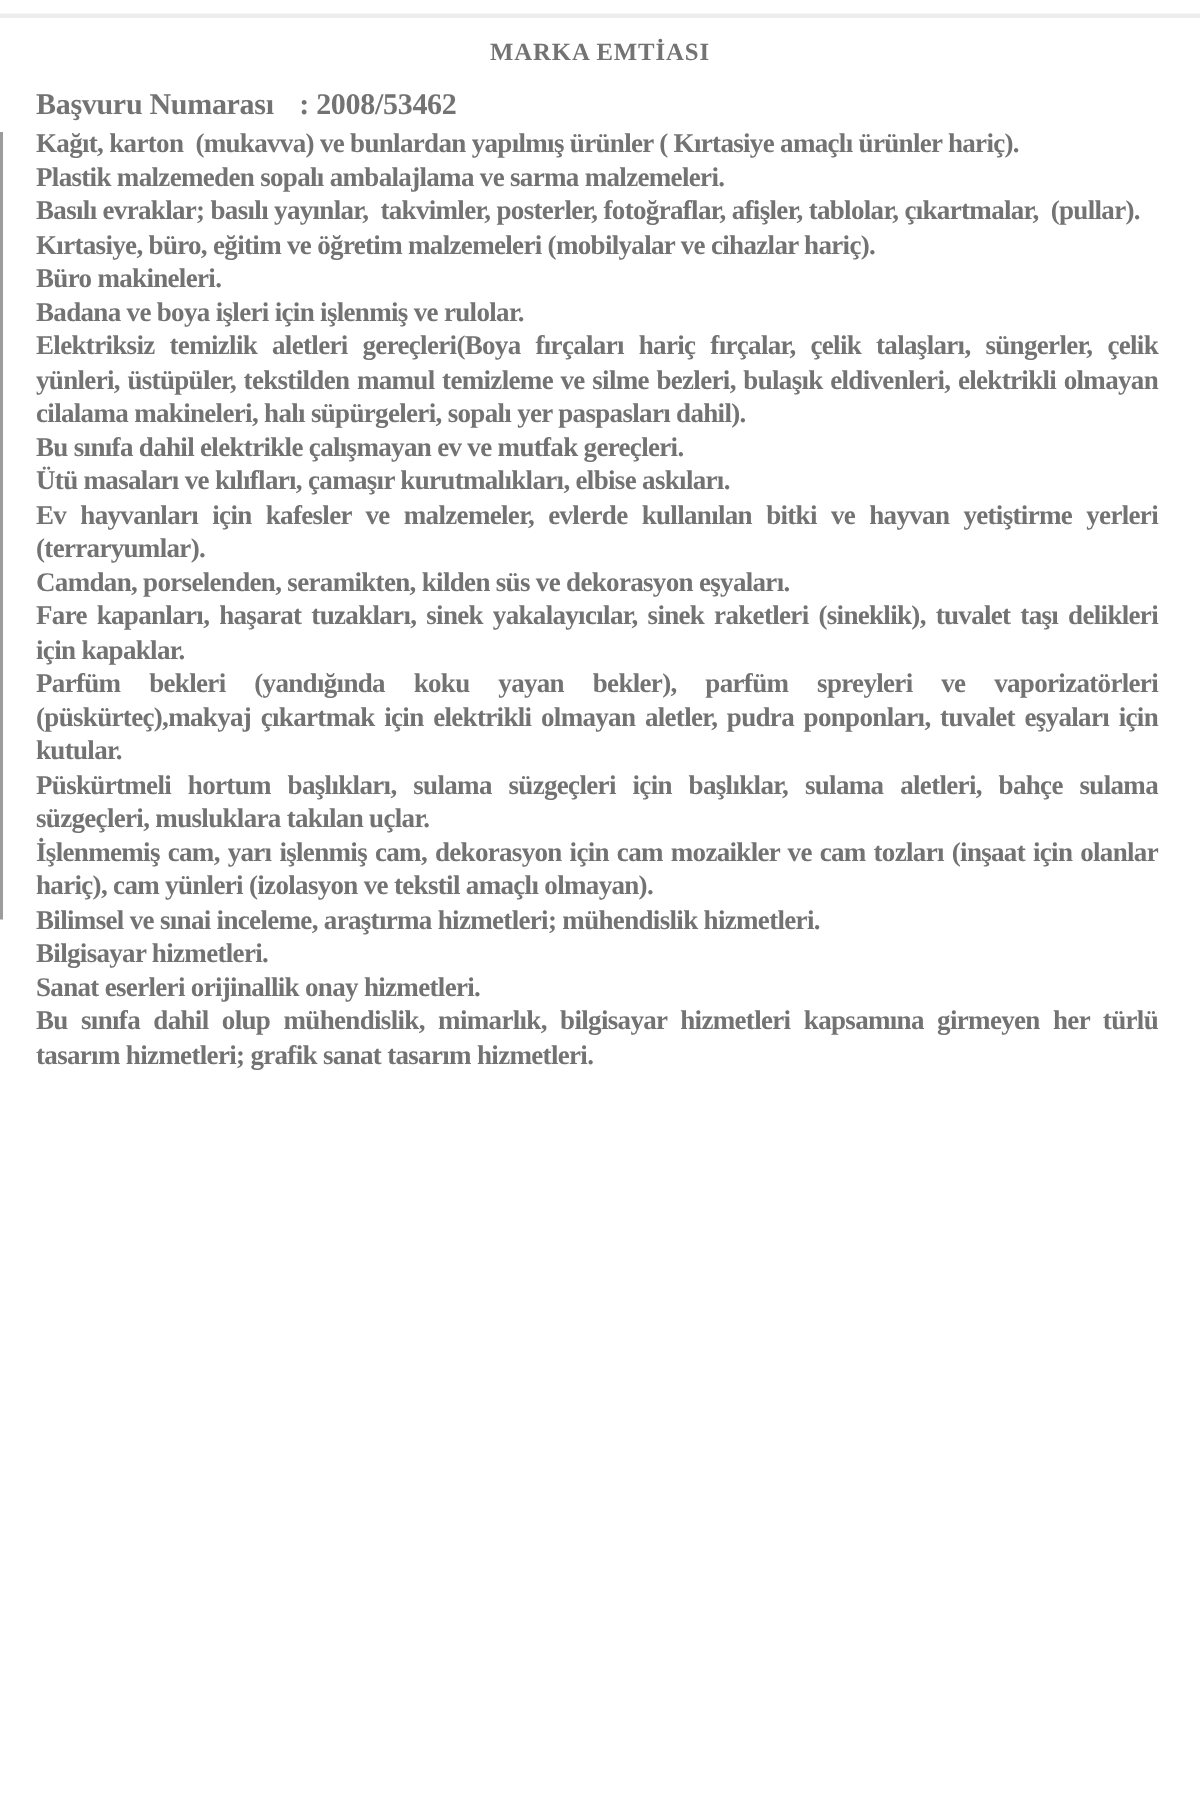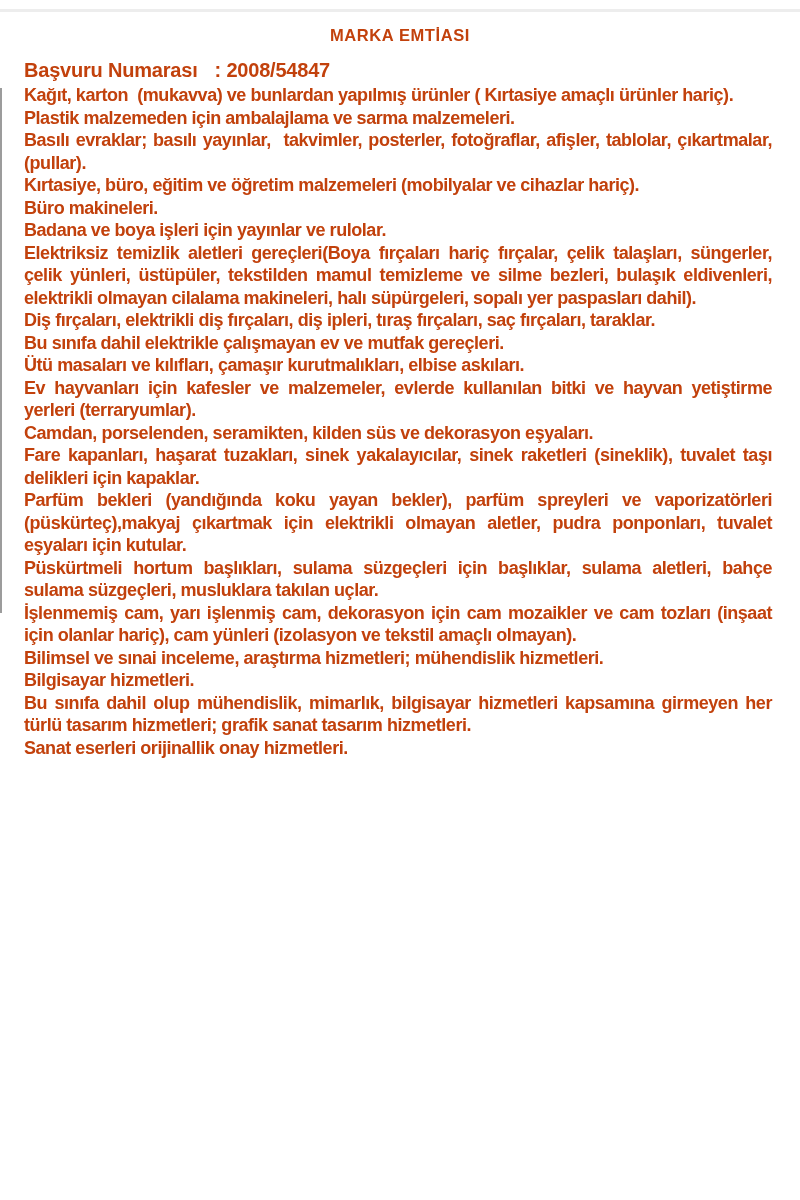--- a/index.html
+++ b/index.html
@@ -8,22 +8,22 @@
     width: 800px;
     height: 1200px;
     background: #ffffff;
     overflow: hidden;
   }
   .page {
     position: relative;
     width: 800px;
     height: 1200px;
     background: #ffffff;
-    color: #c2410c;
-    font-family: Liberation Sans, sans-serif;
+    color: #737373;
+    font-family: Liberation Serif, serif;
   }
   
   .scan-band-top {
     position: absolute;
     left: 0; top: 9px;
     width: 800px; height: 3px;
     background: #ededed;
   }
   .scan-line-left {
     position: absolute;
@@ -68,39 +68,38 @@
 
 <div class="page">
 
   <div class="scan-band-top"></div>
   <div class="scan-line-left"></div>
 
   <h1 class="doc-title">MARKA EMTİASI</h1>
 
   <div class="app-number-row">
     <span>Başvuru Numarası</span><span class="app-number-sep">:</span>
-    <span>2008/54847</span>
+    <span>2008/53462</span>
   </div>
 
   <div class="goods-list">
       <p class="goods-item">Kağıt, karton  (mukavva) ve bunlardan yapılmış ürünler ( Kırtasiye amaçlı ürünler hariç).</p>
-      <p class="goods-item">Plastik malzemeden için ambalajlama ve sarma malzemeleri.</p>
+      <p class="goods-item">Plastik malzemeden sopalı ambalajlama ve sarma malzemeleri.</p>
       <p class="goods-item">Basılı evraklar; basılı yayınlar,  takvimler, posterler, fotoğraflar, afişler, tablolar, çıkartmalar,  (pullar).</p>
       <p class="goods-item">Kırtasiye, büro, eğitim ve öğretim malzemeleri (mobilyalar ve cihazlar hariç).</p>
       <p class="goods-item">Büro makineleri.</p>
-      <p class="goods-item">Badana ve boya işleri için yayınlar ve rulolar.</p>
+      <p class="goods-item">Badana ve boya işleri için işlenmiş ve rulolar.</p>
       <p class="goods-item">Elektriksiz temizlik aletleri gereçleri(Boya fırçaları hariç fırçalar, çelik talaşları, süngerler, çelik yünleri, üstüpüler, tekstilden mamul temizleme ve silme bezleri, bulaşık eldivenleri, elektrikli olmayan cilalama makineleri, halı süpürgeleri, sopalı yer paspasları dahil).</p>
-      <p class="goods-item">Diş fırçaları, elektrikli diş fırçaları, diş ipleri, tıraş fırçaları, saç fırçaları, taraklar.</p>
       <p class="goods-item">Bu sınıfa dahil elektrikle çalışmayan ev ve mutfak gereçleri.</p>
       <p class="goods-item">Ütü masaları ve kılıfları, çamaşır kurutmalıkları, elbise askıları.</p>
       <p class="goods-item">Ev hayvanları için kafesler ve malzemeler, evlerde kullanılan bitki ve hayvan yetiştirme yerleri (terraryumlar).</p>
       <p class="goods-item">Camdan, porselenden, seramikten, kilden süs ve dekorasyon eşyaları.</p>
       <p class="goods-item">Fare kapanları, haşarat tuzakları, sinek yakalayıcılar, sinek raketleri (sineklik), tuvalet taşı delikleri için kapaklar.</p>
       <p class="goods-item">Parfüm bekleri (yandığında koku yayan bekler), parfüm spreyleri ve vaporizatörleri (püskürteç),makyaj çıkartmak için elektrikli olmayan aletler, pudra ponponları, tuvalet eşyaları için kutular.</p>
       <p class="goods-item">Püskürtmeli hortum başlıkları, sulama süzgeçleri için başlıklar, sulama aletleri, bahçe sulama süzgeçleri, musluklara takılan uçlar.</p>
       <p class="goods-item">İşlenmemiş cam, yarı işlenmiş cam, dekorasyon için cam mozaikler ve cam tozları (inşaat için olanlar hariç), cam yünleri (izolasyon ve tekstil amaçlı olmayan).</p>
       <p class="goods-item">Bilimsel ve sınai inceleme, araştırma hizmetleri; mühendislik hizmetleri.</p>
       <p class="goods-item">Bilgisayar hizmetleri.</p>
+      <p class="goods-item">Sanat eserleri orijinallik onay hizmetleri.</p>
       <p class="goods-item">Bu sınıfa dahil olup mühendislik, mimarlık, bilgisayar hizmetleri kapsamına girmeyen her türlü tasarım hizmetleri; grafik sanat tasarım hizmetleri.</p>
-      <p class="goods-item">Sanat eserleri orijinallik onay hizmetleri.</p>
     </div>
 
 </div>
 
 </body></html>

